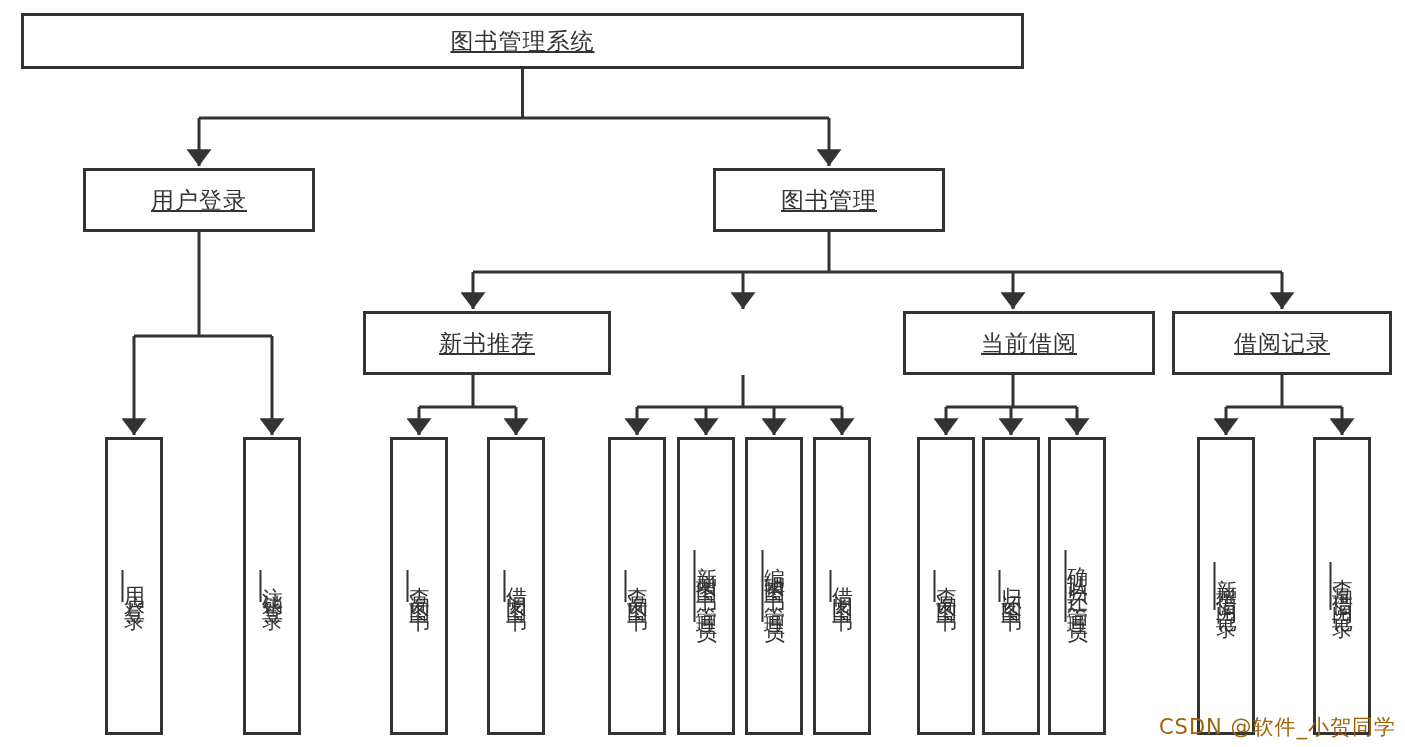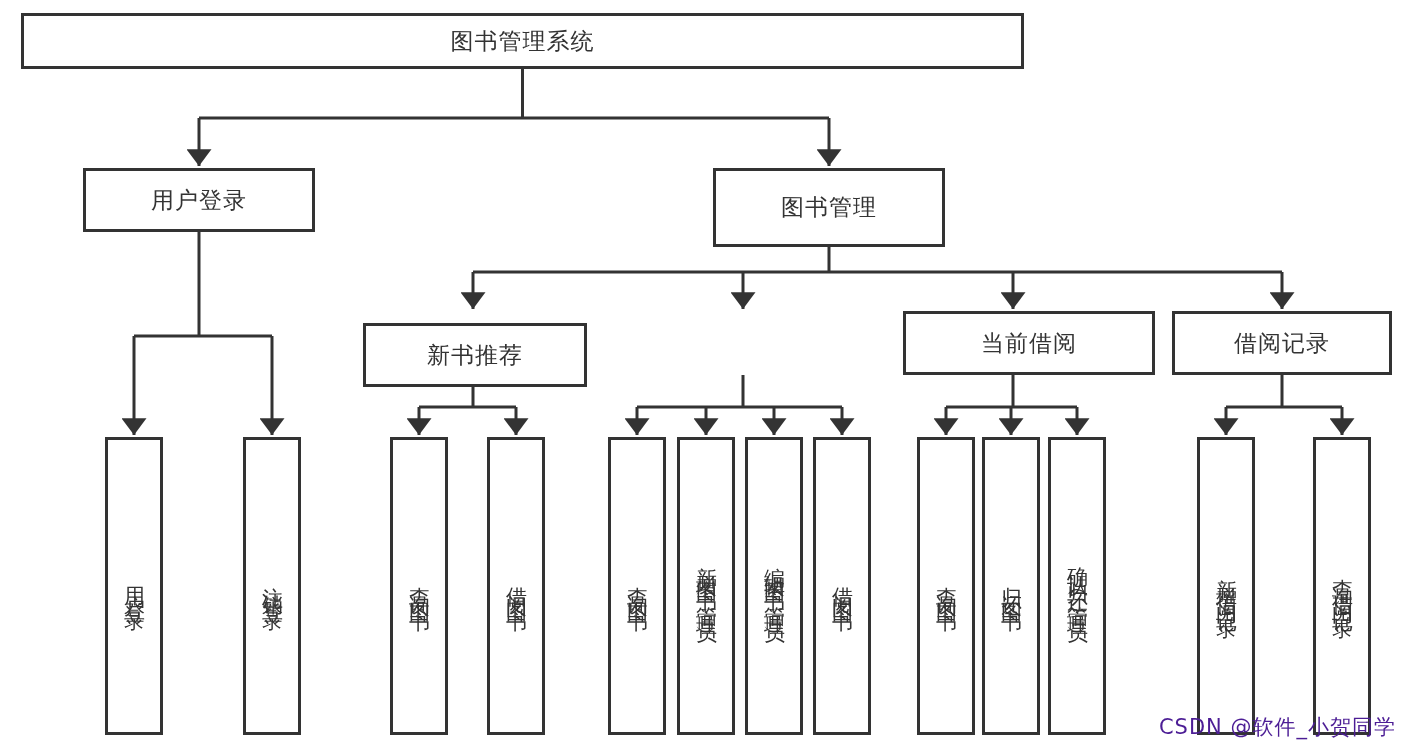--- a/index.html
+++ b/index.html
@@ -23,20 +23,21 @@
   }
   .box {
     position: absolute;
     box-sizing: border-box;
     border: 3px solid #333333;
     background: #ffffff;
     display: flex;
     align-items: center;
     justify-content: center;
     color: #333333;
+    text-decoration: underline;
   }
   .hbox span {
     font-size: 23px;
     letter-spacing: 1px;
     white-space: nowrap;
   }
   .vbox {
     top: 437px;
     width: 58px;
     height: 298px;
@@ -47,21 +48,21 @@
     font-size: 21px;
     letter-spacing: 8px;
     line-height: 1;
     white-space: nowrap;
   }
   .watermark {
     position: absolute;
     right: 9px;
     bottom: 6px;
     font-size: 21px;
-    color: #4c1d95;
+    color: #a16207;
     letter-spacing: 1px;
     white-space: nowrap;
   }
 </style>
 </head>
 <body>
 
 <div class="canvas">
 
   <svg class="connectors" width="1405" height="747" viewBox="0 0 1405 747" xmlns="http://www.w3.org/2000/svg">
@@ -105,25 +106,25 @@
     <line class="ln" x1="1342" y1="407" x2="1342" y2="435" marker-end="url(#arr)"></line>
   </svg>
 
   <div class="box hbox" style="left:21px;top:13px;width:1003px;height:56px">
     <span>图书管理系统</span>
   </div>
 
   <div class="box hbox" style="left:83px;top:168px;width:232px;height:64px">
     <span>用户登录</span>
   </div>
-  <div class="box hbox" style="left:713px;top:168px;width:232px;height:79px">
+  <div class="box hbox" style="left:713px;top:168px;width:232px;height:64px">
     <span>图书管理</span>
   </div>
 
-  <div class="box hbox" style="left:363px;top:323px;width:224px;height:64px">
+  <div class="box hbox" style="left:363px;top:311px;width:248px;height:64px">
     <span>新书推荐</span>
   </div>
   <div class="box hbox" style="left:903px;top:311px;width:252px;height:64px">
     <span>当前借阅</span>
   </div>
   <div class="box hbox" style="left:1172px;top:311px;width:220px;height:64px">
     <span>借阅记录</span>
   </div>
 
   <div class="box vbox" style="left:105px">

